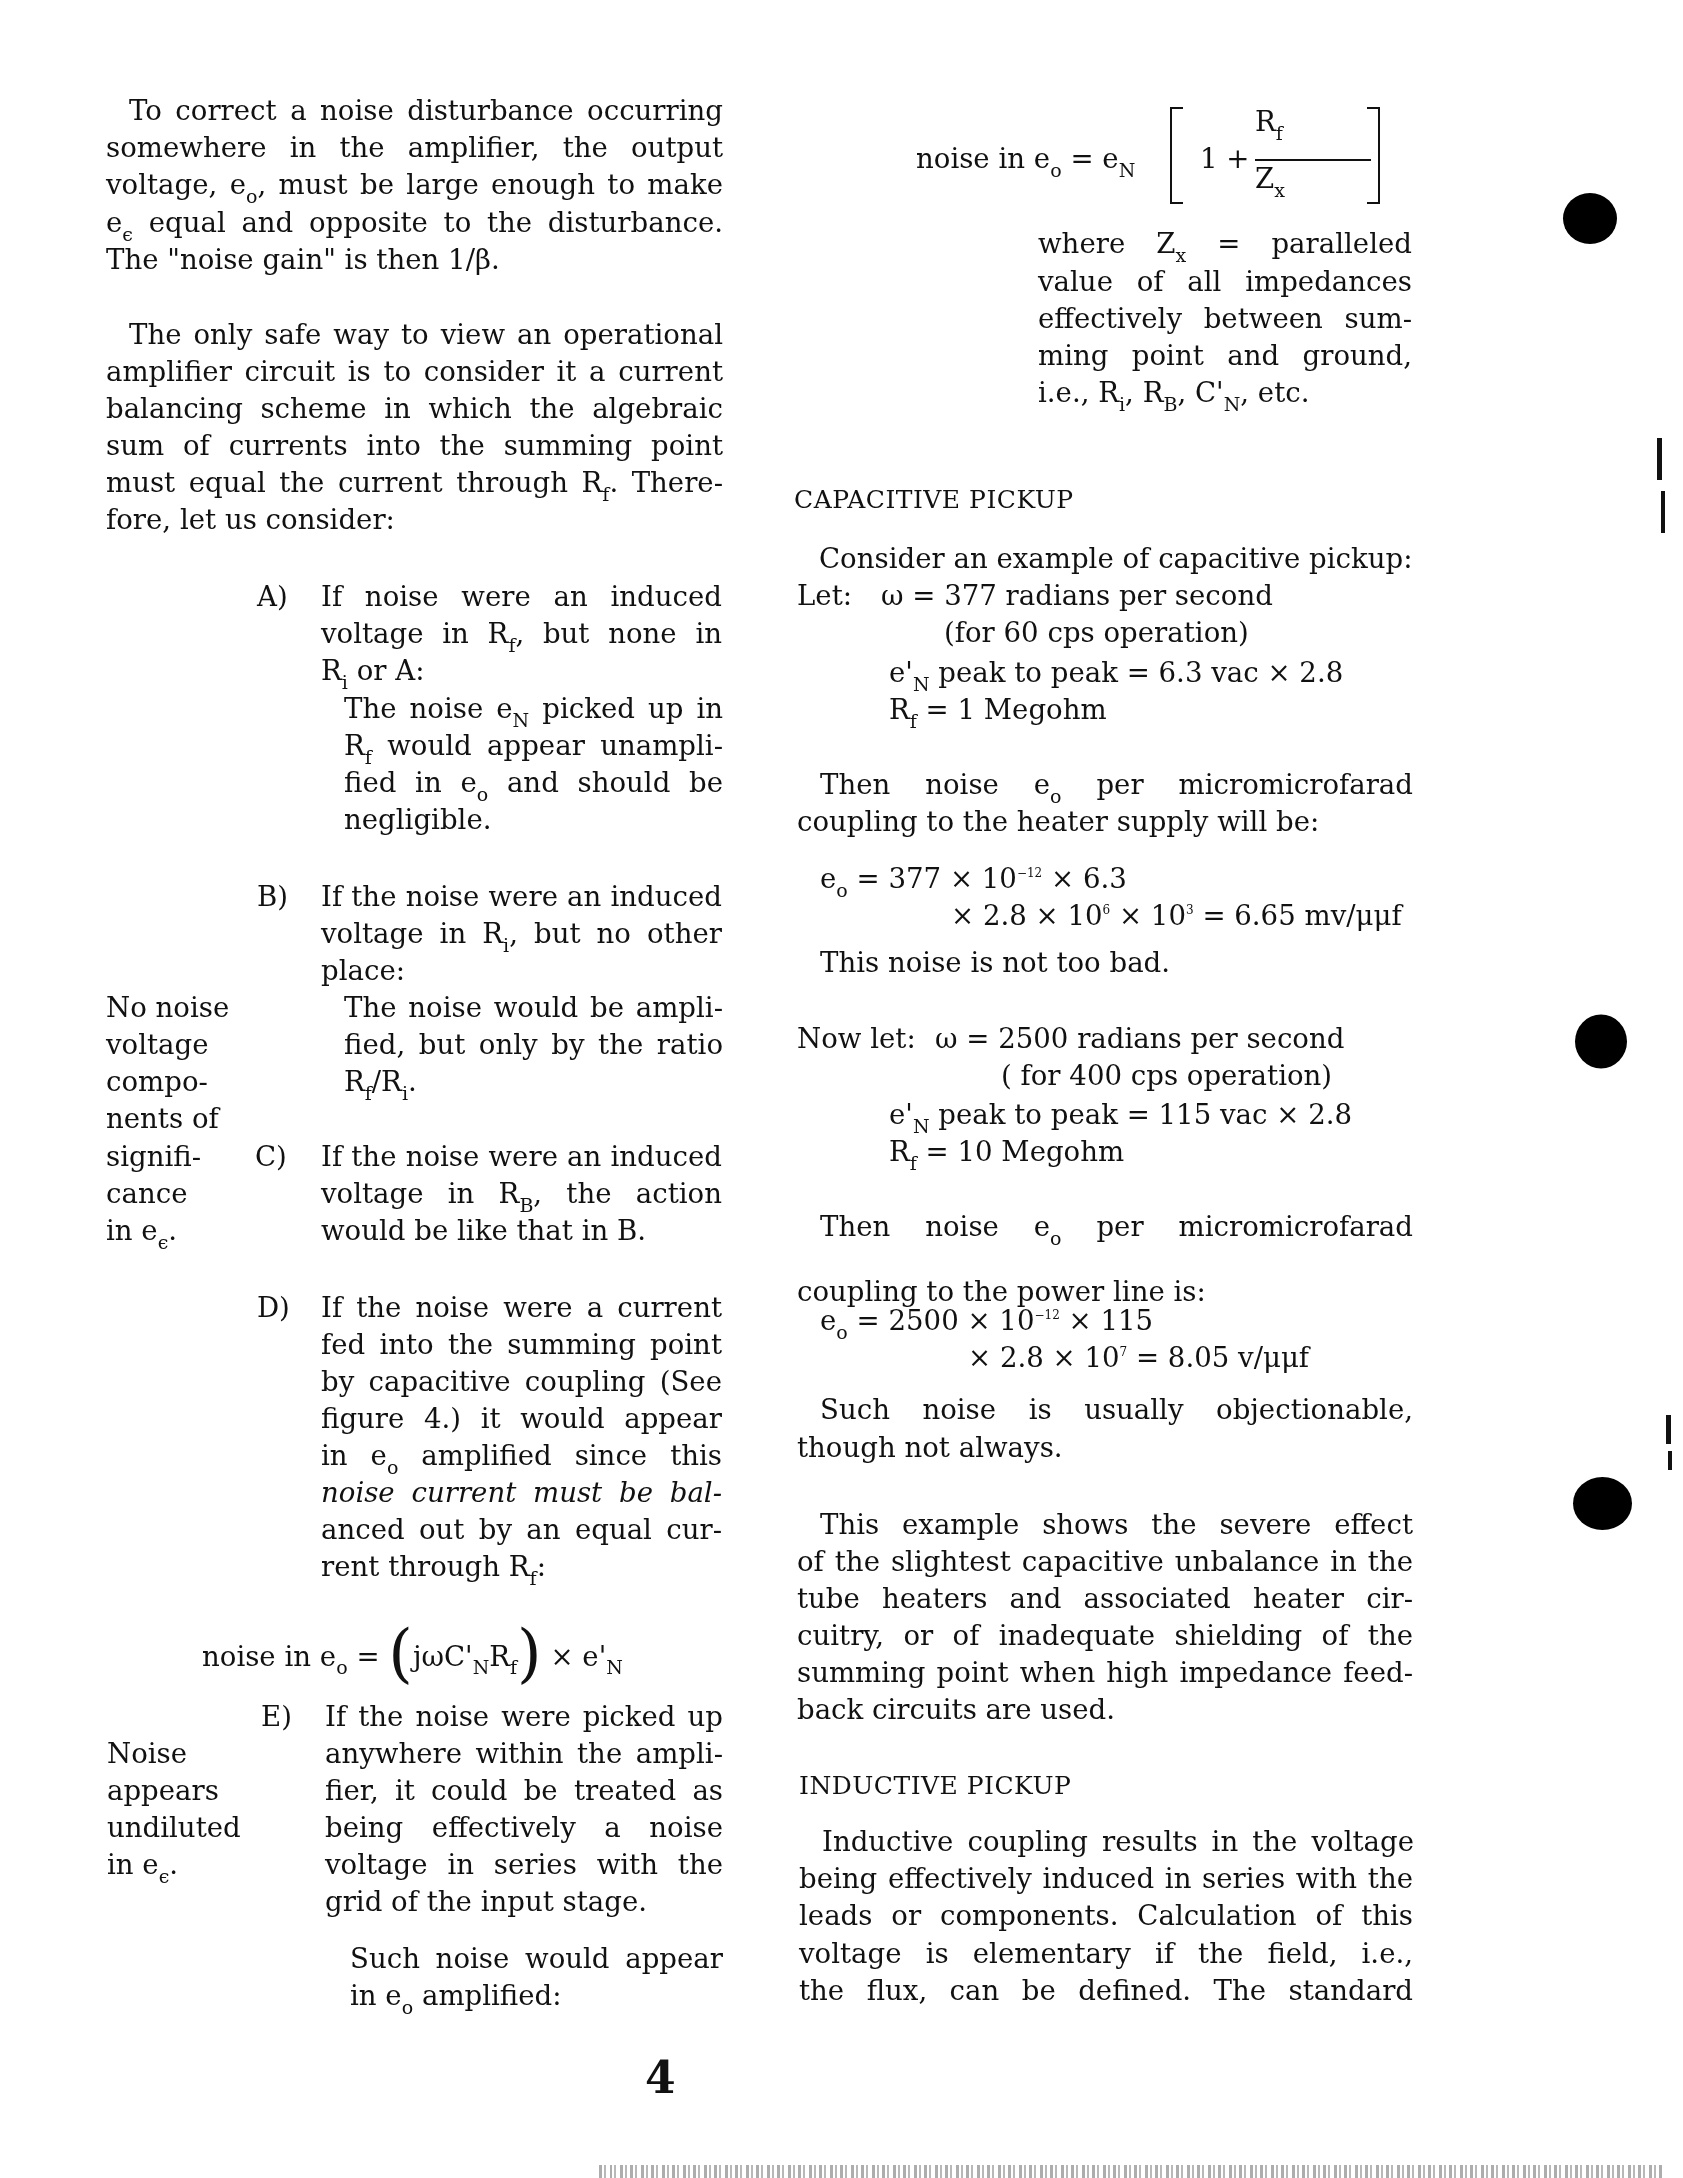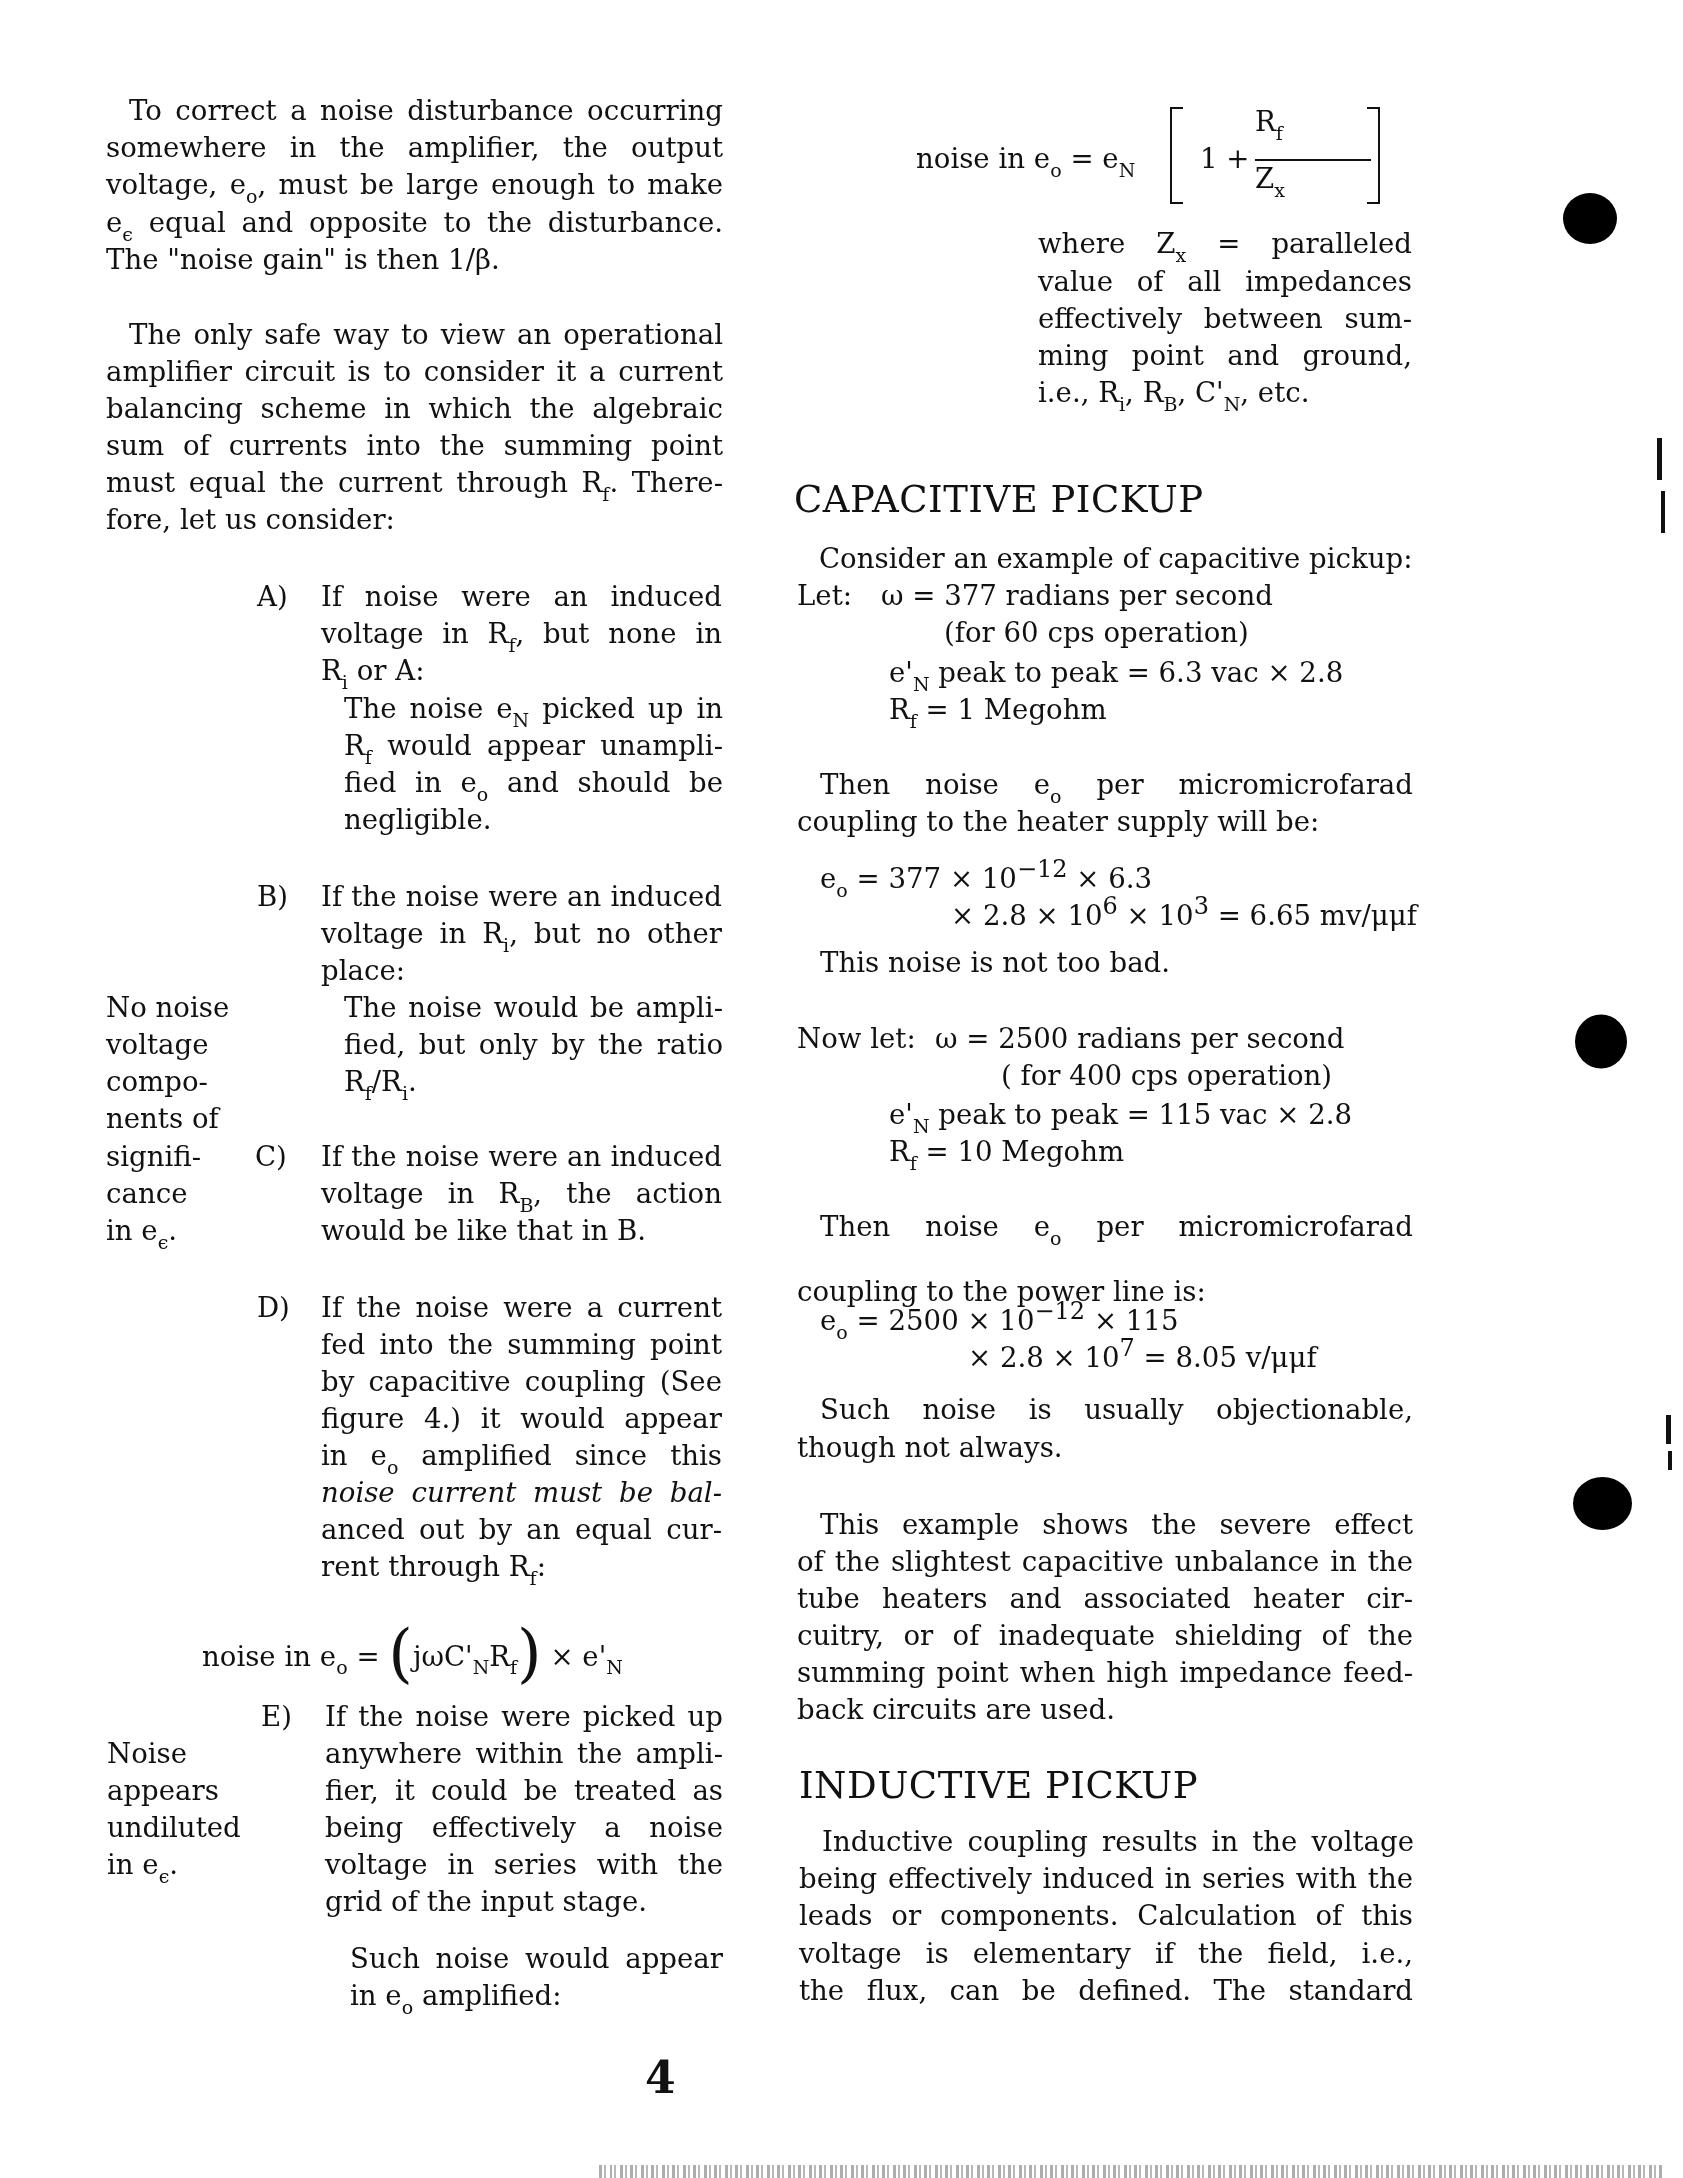--- a/index.html
+++ b/index.html
@@ -3,22 +3,22 @@
 <meta charset="utf-8">
 <style>
   html, body { margin: 0; padding: 0; background: #ffffff; }
   body { width: 1683px; height: 2178px; position: relative; overflow: hidden;
          font-family: "DejaVu Serif", "Liberation Serif", serif; color: #111; }
   .page { position: absolute; left: 0; top: 0; width: 1683px; height: 2178px; }
   .ln { position: absolute; font-size: 27.6px; line-height: 38px; white-space: nowrap; }
   .just { text-align: justify; text-align-last: justify; white-space: normal; }
   .L { left: 106px; width: 617px; }
   sub, .sub { font-size: 19px; vertical-align: -8.6px; line-height: 0; }
-  sup { font-size: 24px; vertical-align: 11.4px; line-height: 0; }
-  .head { font-size: 37px; letter-spacing: 0.5px; }
+  sup { font-size: 12px; vertical-align: 11.4px; line-height: 0; }
+  .head { font-size: 25px; letter-spacing: 0.5px; }
   .big { font-size: 63px; font-weight: 300; line-height: 1; vertical-align: -9.5px; }
   .bracket { position: absolute; border: 2.9px solid #111; width: 11.4px; }
   .bl { border-right: none; }
   .br { border-left: none; }
   .frac { position: absolute; text-align: left; }
   .fracbar { position: absolute; height: 1.9px; background: #111; }
   .dot { position: absolute; background: #000; border-radius: 50%; }
   .mark { position: absolute; background: #111; }
   .pagenum { position: absolute; font-size: 44px; font-weight: bold; }
   .noise { position: absolute; left: 599px; top: 2165px; width: 1065px; height: 13.3px;

